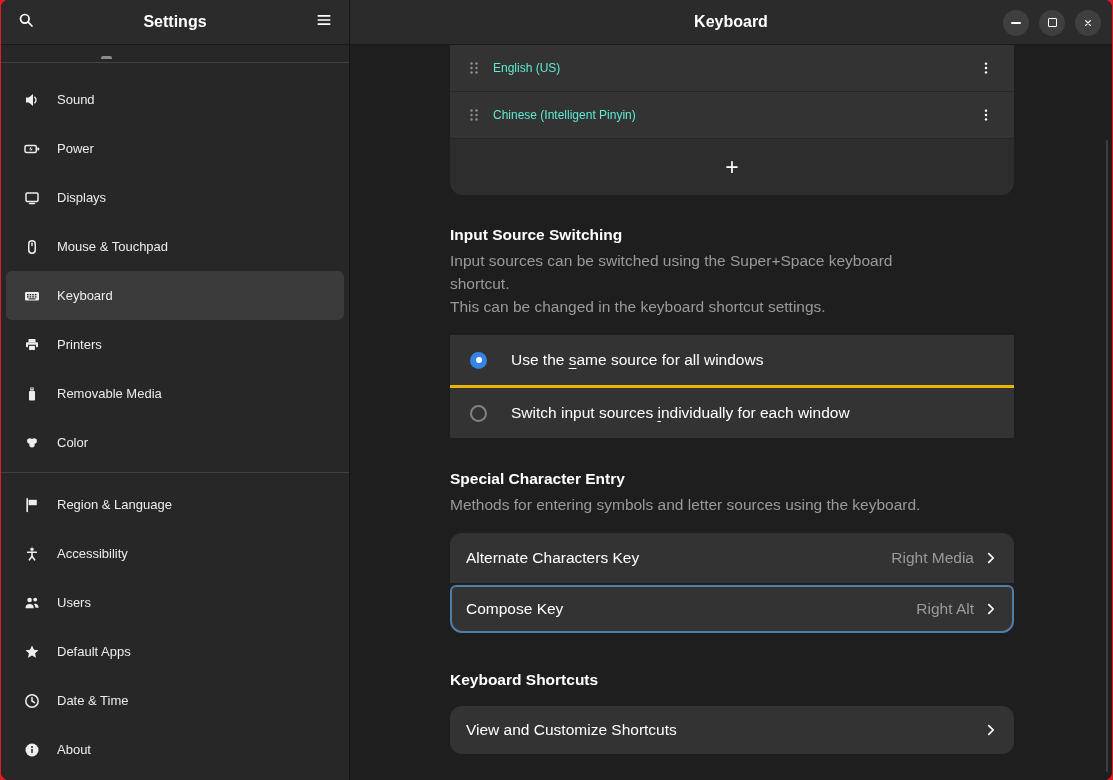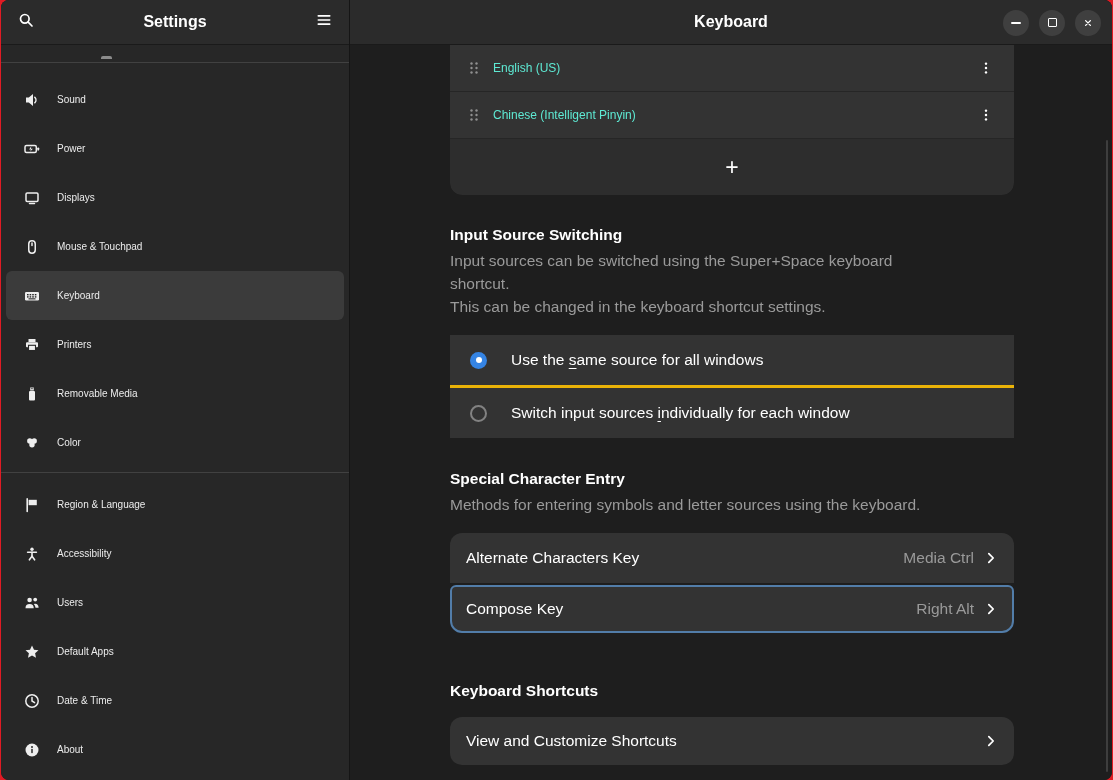--- a/index.html
+++ b/index.html
@@ -41,21 +41,21 @@
   .sidebar .headerbar{justify-content:space-between;padding:0 9px}
   .side-list{flex:1;overflow:hidden;padding-top:0}
   .remnant{height:17px;position:relative}
   .remnant .stub{position:absolute;left:100px;bottom:3px;width:11px;height:3px;background:#8b8b8b;border-radius:2px 2px 0 0}
   .s-divider{height:1px;background:#414141;margin:0}
   .s-divider.first{margin-bottom:12px}
   .s-divider.second{margin-top:5px;margin-bottom:7px}
   .s-item{
     height:49px;margin:0 5px;border-radius:6px;
     display:flex;align-items:center;gap:17px;padding-left:18px;
-    color:#ececec;font-size:10px;cursor:pointer;box-sizing:border-box;text-align:right;
+    color:#ececec;font-size:13px;cursor:pointer;box-sizing:border-box;text-align:right;
   }
   .s-item.sel{background:#3b3b3b}
   .s-ico{width:16px;height:16px;flex:none;display:flex}
   .s-ico svg{width:16px;height:16px}
   
   .content{flex:1;display:flex;flex-direction:column;position:relative;background:#1e1e1e}
   .scroll{flex:1;position:relative;overflow:hidden}
   .page{width:564px;margin-left:100px}
   .card{background:#333333;border-radius:12px}
   
@@ -70,21 +70,21 @@
   .add-row{
     height:56px;background:#2d2d2d;border-radius:0 0 12px 12px;
     display:flex;align-items:center;justify-content:center;cursor:pointer;
     color:#fff;font-size:23px;font-weight:300;
   }
   
   .section-title{color:#fff;font-size:15.5px;font-weight:700;line-height:19px;margin:0}
   .desc{color:#9a9a9a;font-size:15.5px;line-height:23px;margin:5px 0 0 0}
   .t1{margin-top:30px}
   .t2{margin-top:31px}
-  .t3{margin-top:48px}
+  .t3{margin-top:37px}
   .desc-switch{max-width:480px}
   
   .radio-card{margin-top:17px;border-radius:0;overflow:hidden}
   .radio-row{height:50px;background:#333333;display:flex;align-items:center;gap:24px;padding:0 20px;cursor:pointer}
   .radio-row + .radio-row{border-top:3px solid #eab308}
   .radio{width:17px;height:17px;border-radius:50%;box-sizing:border-box;border:2px solid #828282;flex:none;position:relative}
   .radio.checked{border:none;background:#3584e4}
   .radio.checked::after{content:"";position:absolute;left:5.5px;top:5.5px;width:6px;height:6px;border-radius:50%;background:#fff}
   .radio-label{color:#fff;font-size:15.5px}
   .mn{text-decoration:underline;text-underline-offset:2.5px;text-decoration-thickness:1px}
@@ -368,21 +368,21 @@
             <span class="radio-label"><span>Switch input sources </span><span class="mn">i</span><span>ndividually for each window</span></span>
           </div>
         </div>
 
         <h2 class="section-title t2">Special Character Entry</h2>
         <p class="desc">Methods for entering symbols and letter sources using the keyboard.</p>
 
         <div class="rows-card">
           <div class="action-row alt-row">
             <span class="row-label">Alternate Characters Key</span>
-            <span class="row-value">Media Ctrl</span>
+            <span class="row-value">Right Media</span>
             <span class="chev">
                 <svg viewBox="0 0 16 16" fill="none" stroke="#fff" stroke-width="2" stroke-linecap="round" stroke-linejoin="round">
                   <path d="M5.5 3l5 5-5 5"></path>
                 </svg>
               </span>
           </div>
           <div class="action-row compose-row">
             <span class="row-label">Compose Key</span>
             <span class="row-value">Right Alt</span>
             <span class="chev">

